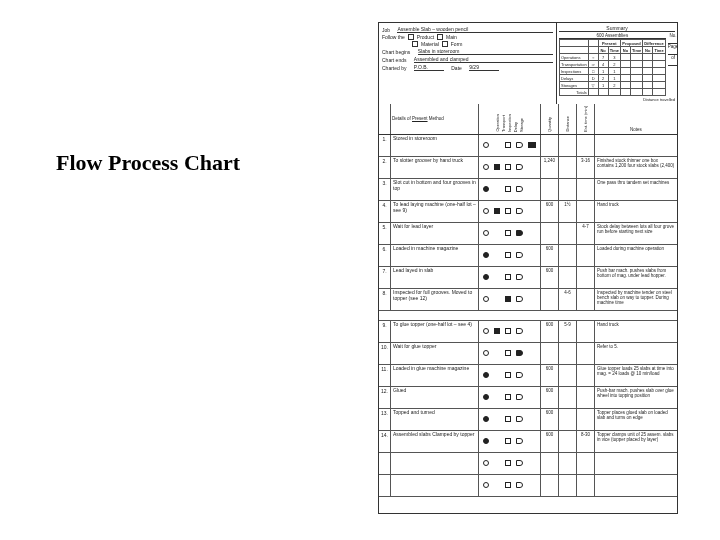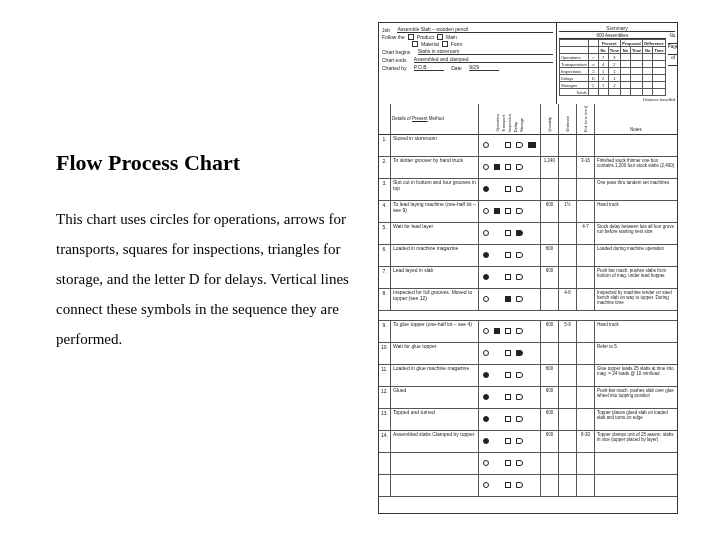--- a/index.html
+++ b/index.html
@@ -1,18 +1,18 @@
 <!DOCTYPE html>
 <html><head>
 <meta charset="utf-8">
 <style>
   * { box-sizing: border-box; margin: 0; padding: 0; }
   body { width: 720px; height: 540px; background: #fff; font-family: Georgia, 'Times New Roman', serif; color: #000; position: relative; }
   .left { position: absolute; left: 56px; top: 150px; width: 310px; }
-  .left h1 { font-size: 22px; font-weight: 700; margin-bottom: 28px; }
+  .left h1 { font-size: 22px; font-weight: 700; }
   .left p { font-size: 15px; line-height: 2.0; }
   .chart { position: absolute; left: 378px; top: 22px; width: 300px; height: 492px; border: 1px solid #333; font-family: Arial, Helvetica, sans-serif; font-size: 5px; color: #222; background: #fff; }
   .hdr-row { display: flex; align-items: center; gap: 3px; margin: 1px 0; }
   .chk { display:inline-block; width:6px; height:6px; border:0.5px solid #333; }
   .mini-table { border-collapse: collapse; font-size: 4px; }
   .mini-table td, .mini-table th { border:0.5px solid #555; padding:0 1px; text-align:center; height:7px; min-width:10px;}
   .hdr-top { display:flex; }
   .hdr-left { flex:1; border-right:0.5px solid #333; padding:2px 3px; }
   .hdr-right { width:120px; padding:2px 2px; }
   .sum-title { text-align:center; font-size:5px; border-bottom:0.5px solid #333; margin-bottom:1px;}
@@ -42,21 +42,20 @@
   .tri::after{content:"";position:absolute;left:-4.6px;top:-6.6px;width:0;height:0;border-left:4.6px solid transparent;border-right:4.6px solid transparent;border-top:6.6px solid #222;z-index:-1;}
   .filled { background:#222 !important; }
   .arr.filled::after{border-left-color:#222;} .arr.filled{border-left-color:#222;}
   .tri.filled::after{border-top-color:#222;} .tri.filled{border-top-color:#222;}
 </style>
 </head>
 <body>
 
 <div class="left">
   <h1>Flow Process Chart</h1>
-  <p>This chart uses circles for operations, arrows for transports, squares for inspections, triangles for storage, and the letter D for delays. Vertical lines connect these symbols in the sequence they are performed.</p>
 </div>
 
 <div class="chart">
 
   <div class="hdr-top">
     <div class="hdr-left">
       <div class="hdr-row"><span class="lbl">Job</span>&nbsp;<span style="border-bottom:0.5px solid #333;flex:1;">Assemble Slab – wooden pencil</span></div>
       <div class="hdr-row">
         <span class="lbl">Follow the</span>
         <span class="chk"></span>

